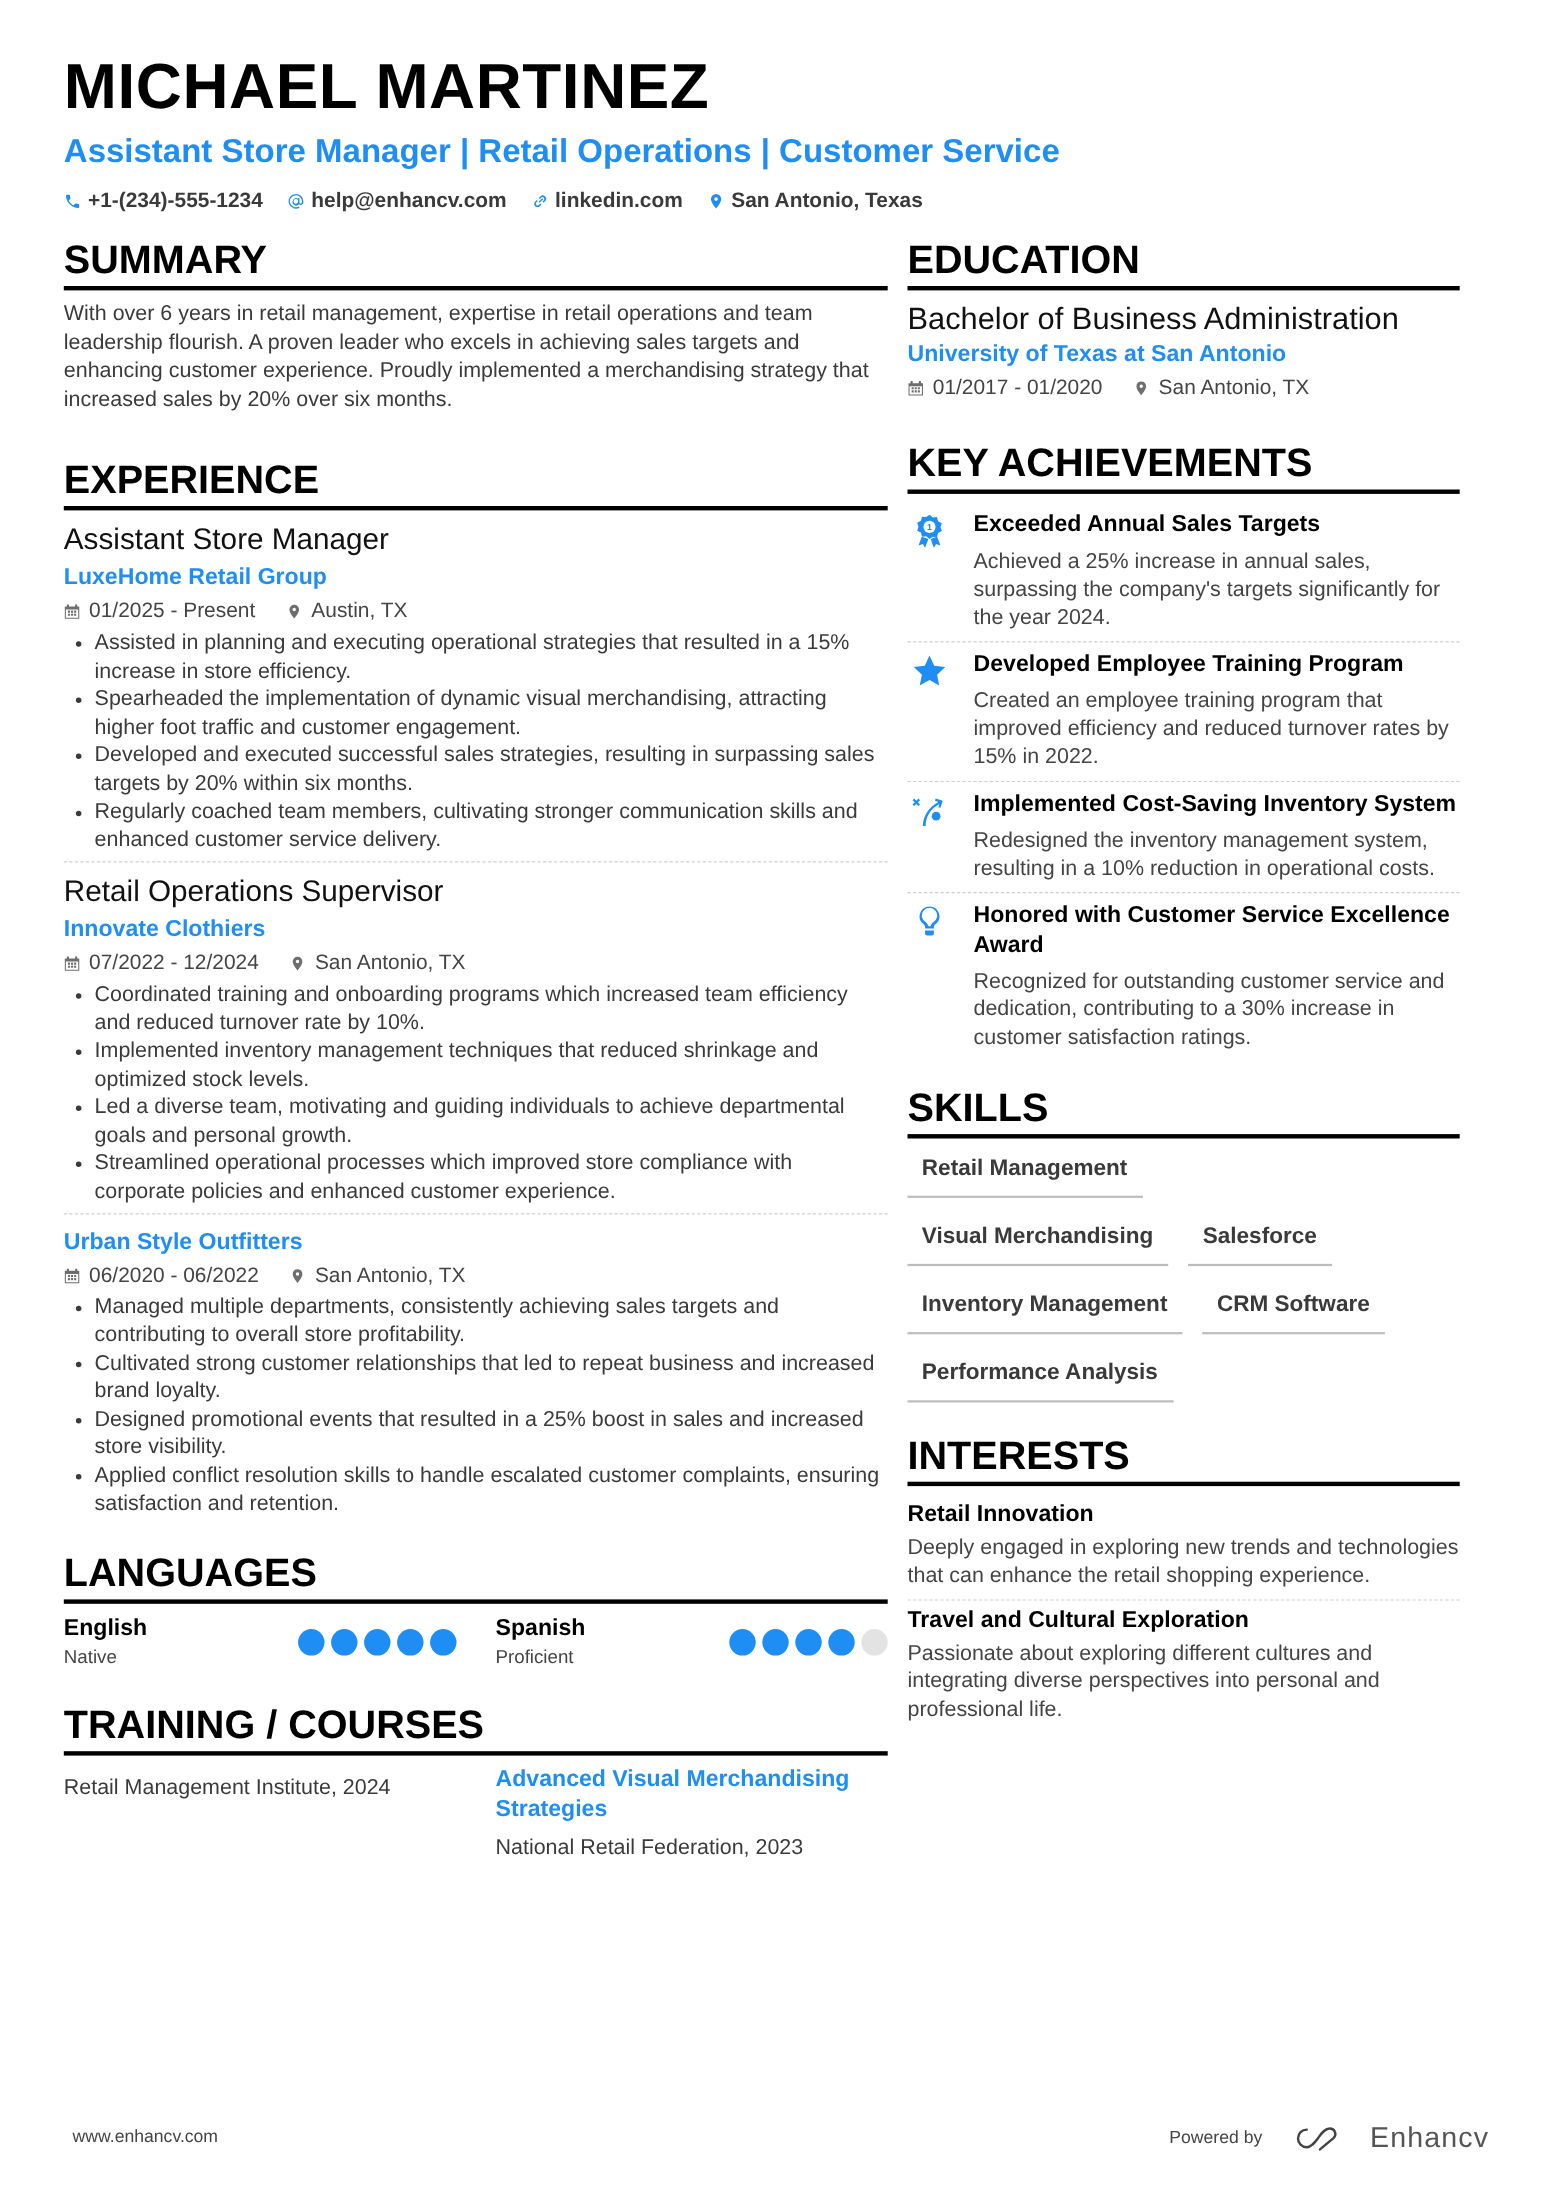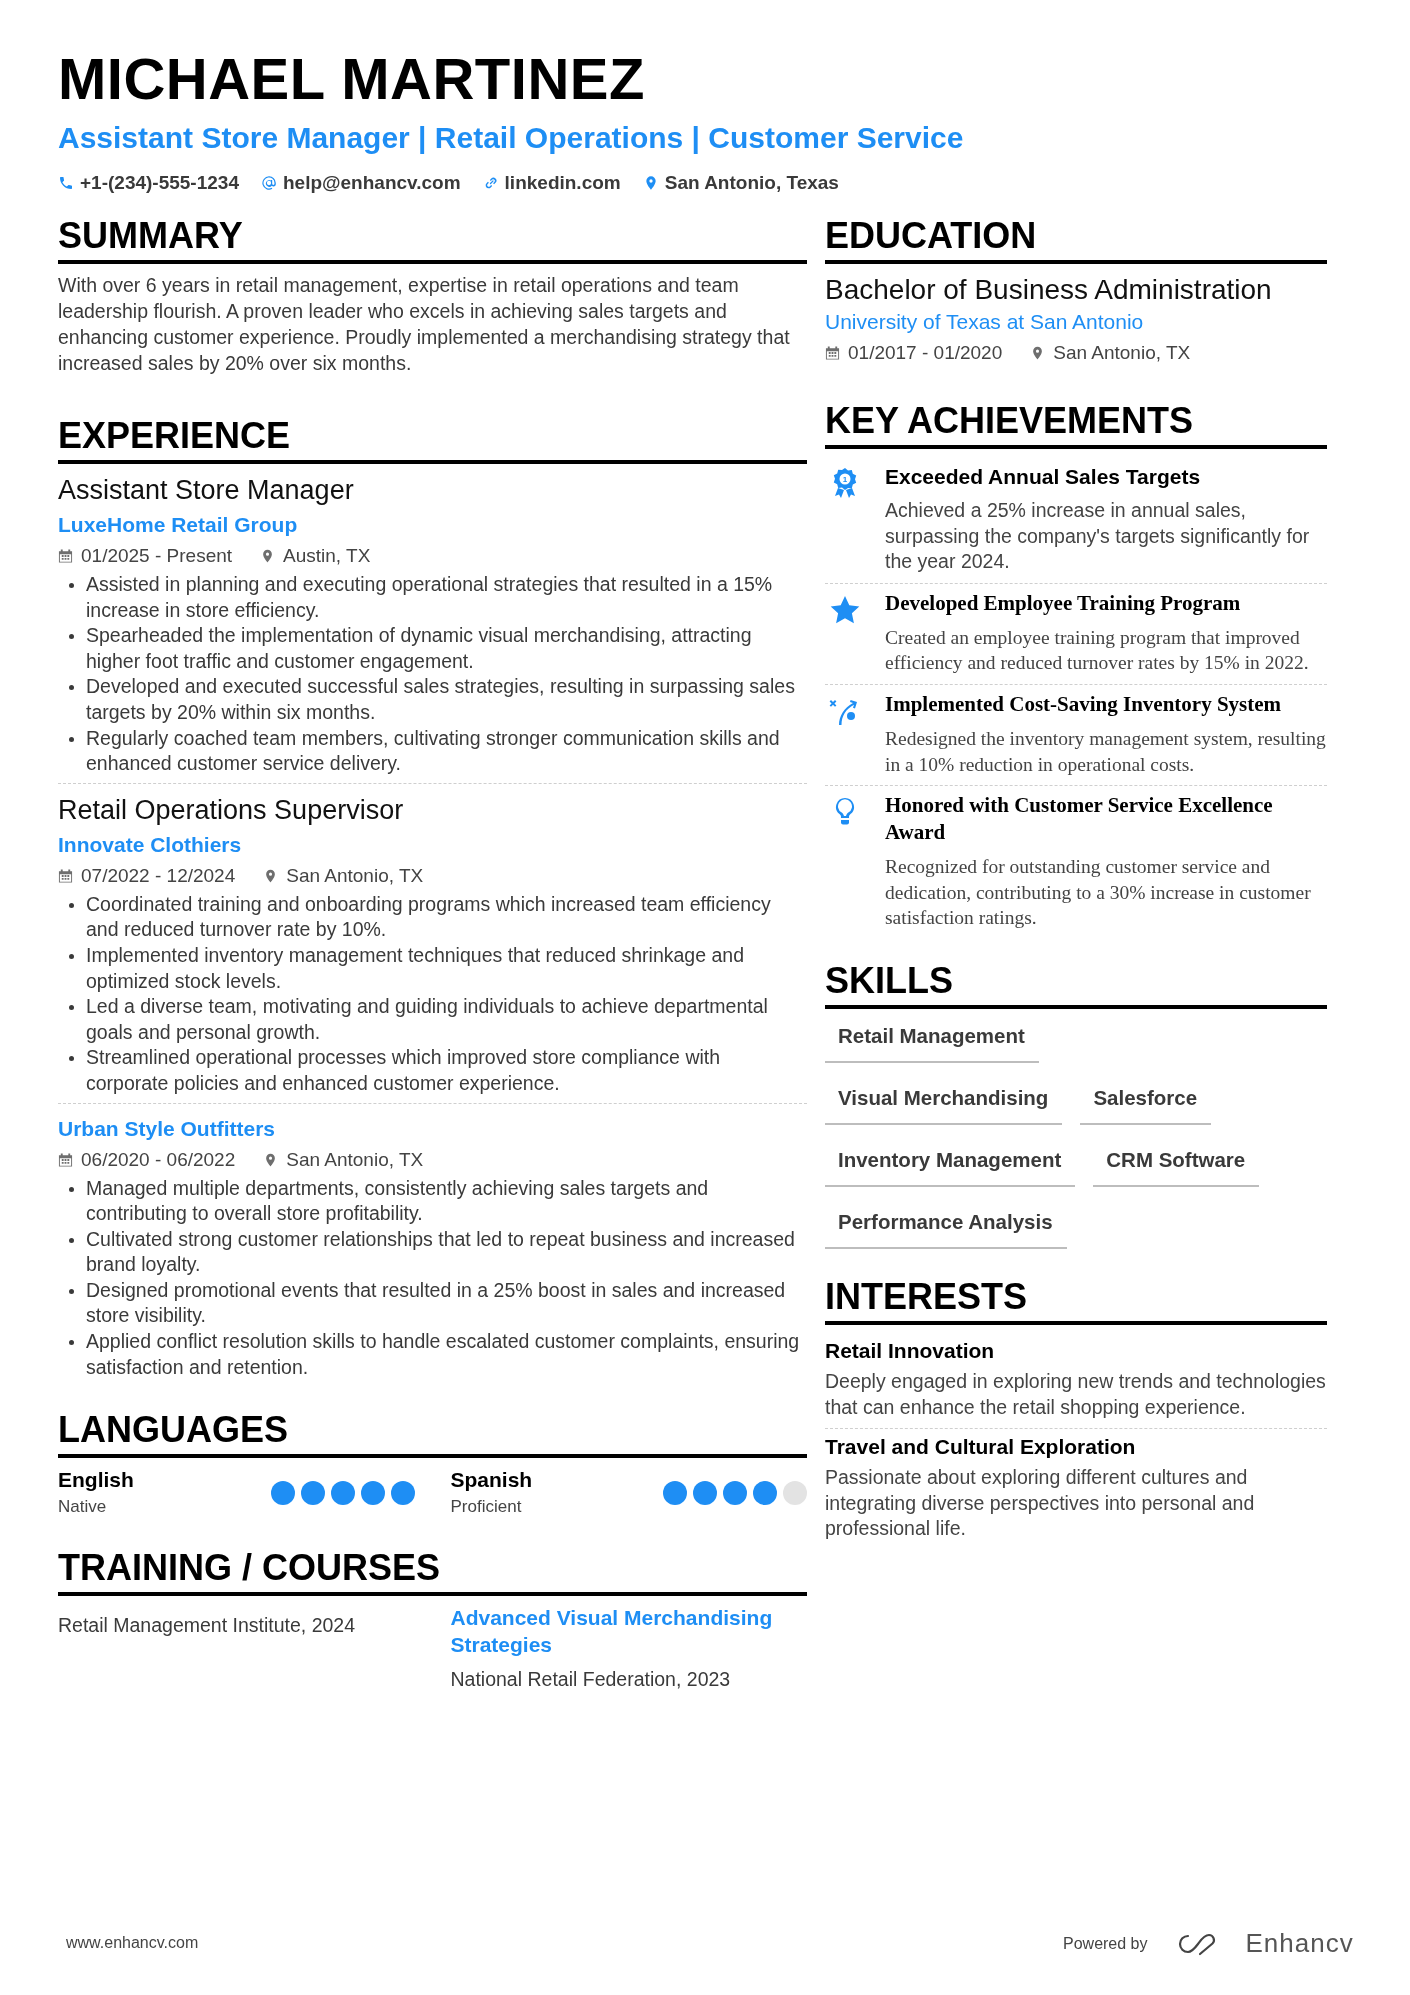--- a/index.html
+++ b/index.html
@@ -45,25 +45,25 @@
   .dot.on { background: #1e8ef4; }
 
   
   .courses { display: flex; gap: 36px; margin-top: 4px; }
   .course { flex: 1; }
   .course-title { font-size: 21px; font-weight: 700; color: #1e8ef4; line-height: 27px; }
   .course-sub { font-size: 19.5px; color: #3a3a3a; line-height: 26px; margin-top: 8px; }
 
   
   .degree { font-size: 28px; color: #111; line-height: 35px; }
-  .school { font-size: 21px; font-weight: 400; color: #1e8ef4; line-height: 30px; }
+  .school { font-size: 21px; font-weight: 700; color: #1e8ef4; line-height: 30px; }
 
   
   .ach { display: flex; gap: 20px; padding: 6px 0 8px; }
-  .ach + .ach { border-top: 1.5px dashed #cfcfcf; font-family: Liberation Serif, serif; }
+  .ach + .ach { border-top: 1.5px dashed #cfcfcf; }
   .ach-icon { width: 40px; flex: none; display: flex; justify-content: center; padding-top: 4px; }
   .ach-icon svg { width: 32px; height: 32px; fill: #1e8ef4; }
   .ach-title { font-size: 21px; font-weight: 700; color: #000; line-height: 27px; }
   .ach-desc { font-size: 19.5px; color: #444; line-height: 25.6px; margin-top: 8px; }
 
   
   .skills { display: flex; flex-wrap: wrap; gap: 16px 18px; margin-top: 8px; width: 480px; }
   .skill { font-size: 20.5px; font-weight: 700; color: #3a3a3a; padding: 6px 14px 12px 13px; border-bottom: 2px solid #bdbdbd; line-height: 26px; }
 
   

